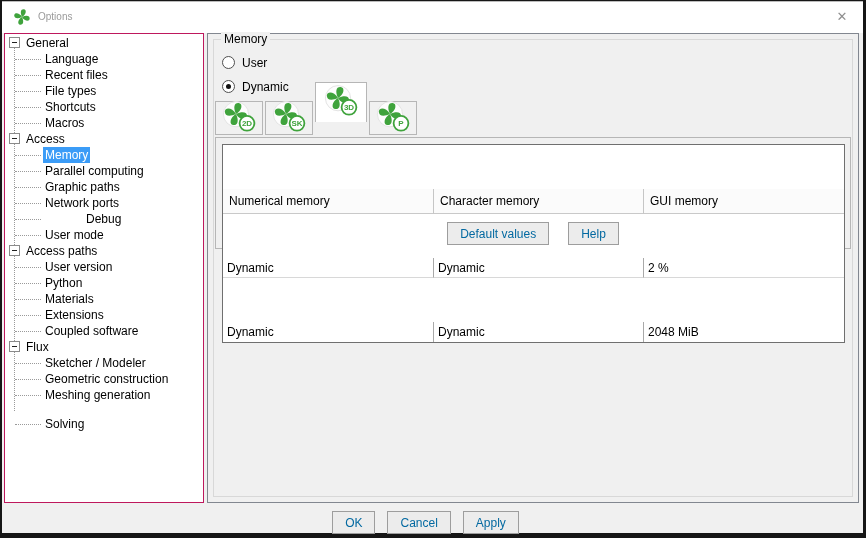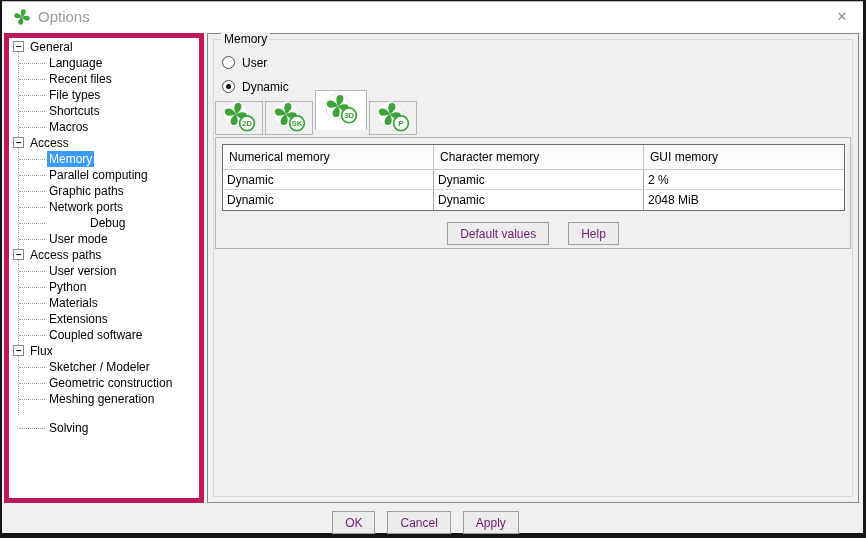--- a/index.html
+++ b/index.html
@@ -2,55 +2,55 @@
 <html style="--sel: #3b9cf7;"><head>
 <meta charset="utf-8">
 <style>
   *{margin:0;padding:0;box-sizing:border-box;font-family:"Liberation Sans",sans-serif;}
   html,body{width:866px;height:538px;overflow:hidden;}
   .screen{position:relative;width:866px;height:538px;background:#161616;}
   .window{position:absolute;left:2px;top:1px;right:3px;bottom:5px;background:#f0f0f0;border-top:1px solid #bcbcbc;}
   
   .titlebar{position:absolute;left:0;top:0;right:0;height:31px;background:#ffffff;}
   .app-icon{position:absolute;left:11px;top:6px;width:18px;height:18px;}
-  .wtitle{position:absolute;left:36px;top:0;line-height:30px;font-size:15px;color:#9b9b9b;}
+  .wtitle{position:absolute;left:36px;top:0;line-height:30px;font-size:10px;color:#9b9b9b;}
   .close-btn{position:absolute;right:8px;top:3px;width:26px;height:24px;text-align:center;line-height:24px;color:#8f8f8f;font-size:13px;cursor:default;}
   
-  .tree-panel{position:absolute;left:2px;top:31px;width:200px;height:470px;background:#fff;border:5px solid #be185d;}
+  .tree-panel{position:absolute;left:2px;top:31px;width:200px;height:470px;background:#fff;border:1px solid #be185d;}
   .tree{position:absolute;inset:0;font-size:12px;color:#000;overflow:hidden;}
   .vline{position:absolute;left:9px;top:9px;height:368px;border-left:1px dotted #9a9a9a;z-index:1;}
   .trow{position:absolute;left:0;width:100%;height:16px;line-height:16px;white-space:nowrap;}
   .tbox{position:absolute;left:4px;top:2px;width:11px;height:11px;background:#fff;border:1px solid #8a8a8a;z-index:3;}
   .tbox::after{content:"";position:absolute;left:2px;top:4px;width:5px;height:1px;background:#222;}
   .lvl1::before{content:"";position:absolute;left:10px;top:8px;width:26px;border-top:1px dotted #9a9a9a;}
   .lvl0 .tlabel{margin-left:21px;}
   .lvl1 .tlabel{margin-left:40px;position:relative;z-index:2;display:inline-block;}
   .sel .tlabel{background:var(--sel,#3b9cf7);color:#fff;padding:0 2px;margin-left:38px;}
   
   .right-panel{position:absolute;left:205px;top:31px;width:652px;height:470px;background:#f0f0f0;border:1px solid #828790;}
   .groupbox{position:absolute;inset:5px;border:1px solid #d8d8d8;}
   .group-label{position:absolute;top:-8px;left:7px;background:#f0f0f0;padding:0 3px;font-size:12px;color:#000;line-height:14px;}
   .radio-row{position:absolute;left:8px;height:15px;display:flex;align-items:center;gap:7px;font-size:12px;color:#000;}
   .rdot{width:13px;height:13px;border:1px solid #4f4f4f;border-radius:50%;background:#fff;position:relative;flex:none;}
   .rdot.on::after{content:"";position:absolute;left:3px;top:3px;width:5px;height:5px;background:#111;border-radius:50%;}
   
   .tab-strip{position:absolute;left:1px;top:58px;height:40px;display:flex;align-items:flex-end;z-index:4;justify-content:space-between;}
   .tab{width:48px;height:34px;margin-right:2px;margin-bottom:3px;background:#f1f1f1;border:1px solid #b6b6b6;display:flex;align-items:center;justify-content:center;}
-  .tab.active{width:52px;height:40px;margin-bottom:8px;background:#fff;border-bottom:none;}
+  .tab.active{width:52px;height:40px;margin-bottom:16px;background:#fff;border-bottom:none;}
   .tab-panel{position:absolute;left:1px;top:97px;width:636px;height:112px;border:1px solid #b6b6b6;background:#f0f0f0;z-index:2;}
   
   .mem-table{position:absolute;left:6px;top:6px;width:623px;border:1px solid #6f6f6f;background:#fff;font-size:12px;color:#000;}
-  .tr{display:grid;grid-template-columns:211px 210px 1fr;}
+  .tr{display:grid;grid-template-columns:211px 210px 1fr;margin-top:44px;}
   .th{height:25px;line-height:25px;padding-left:6px;background:#fbfbfb;border-right:1px solid #c6c6c6;border-bottom:1px solid #c9c9c9;overflow:hidden;}
   .th:last-child{border-right:none;}
   .td{height:20px;line-height:20px;padding-left:4px;border-right:1px solid #a9a9a9;border-bottom:1px solid #d8d8d8;overflow:hidden;}
   .td:last-child{border-right:none;}
   .trr:last-child .td{border-bottom:none;}
   
-  .btn{height:23px;background:#ececec;border:1px solid #9d9d9d;font-size:12px;color:#701a75;padding:0 12px;cursor:default;}
+  .btn{height:23px;background:#ececec;border:1px solid #9d9d9d;font-size:12px;color:#0369a1;padding:0 12px;cursor:default;}
   .action-row{position:absolute;left:0;right:0;top:84px;display:flex;justify-content:center;gap:19px;}
   .footer{position:absolute;left:0;right:0;top:501px;height:31px;display:flex;justify-content:center;align-items:flex-start;gap:12px;padding-top:8px;padding-right:14px;}
   .footer .btn{min-width:38px;}
 </style>
 </head>
 <body>
 
 <div class="screen">
   <div class="window">
 

